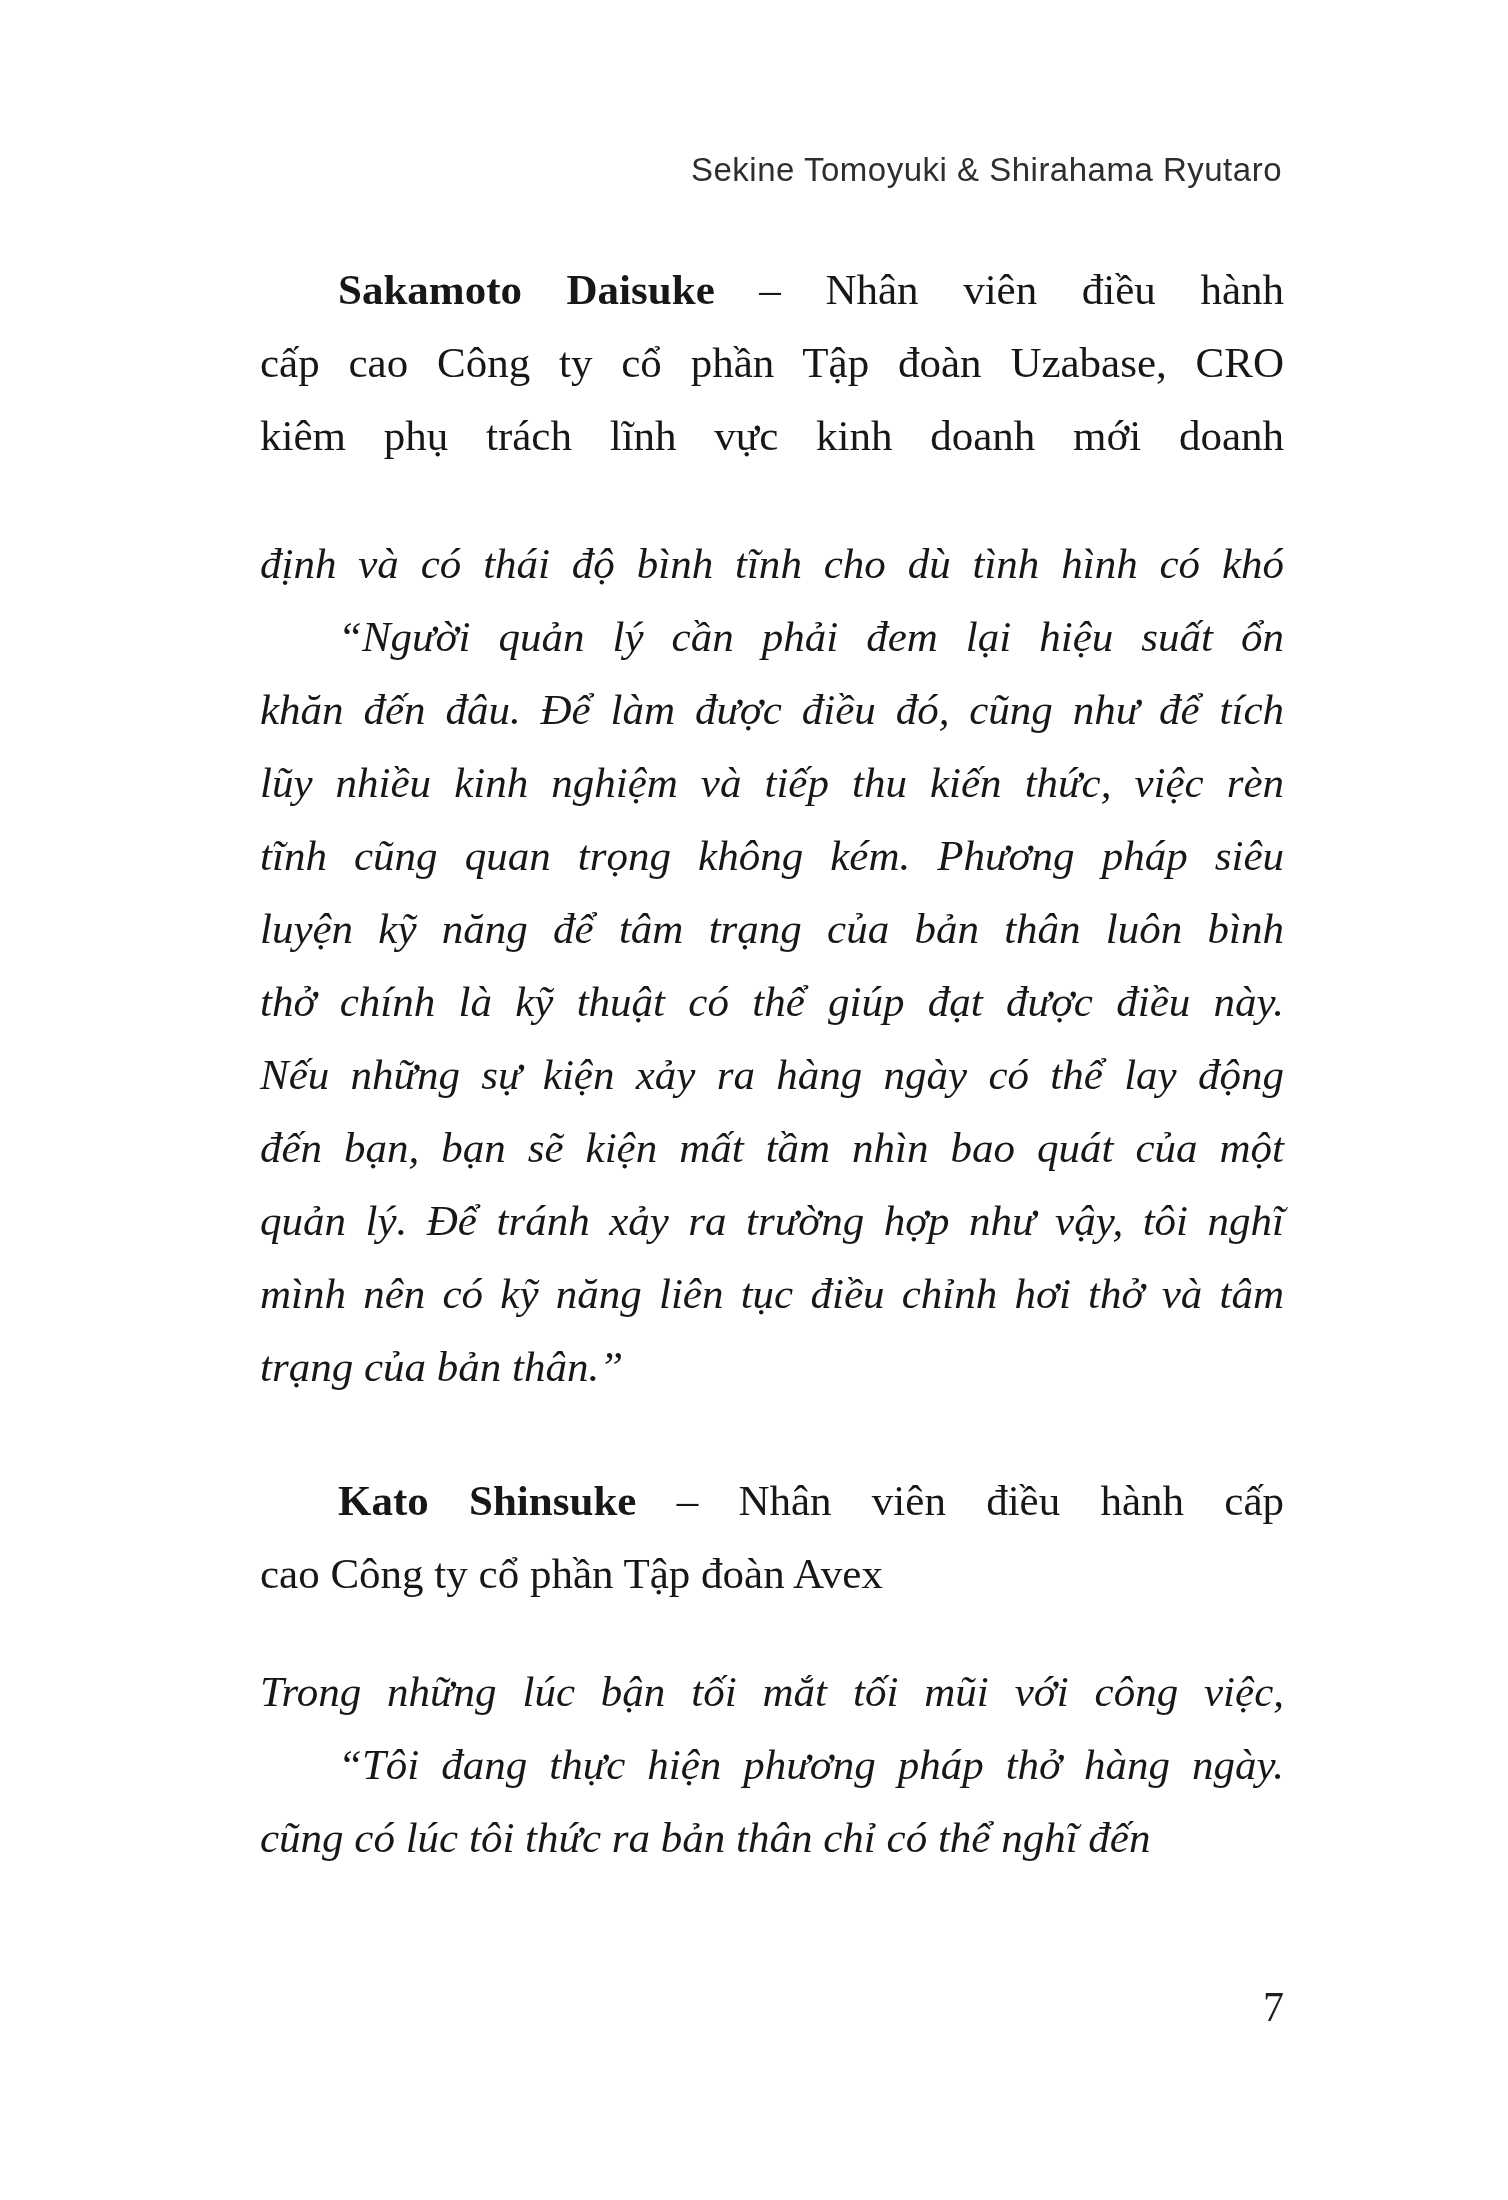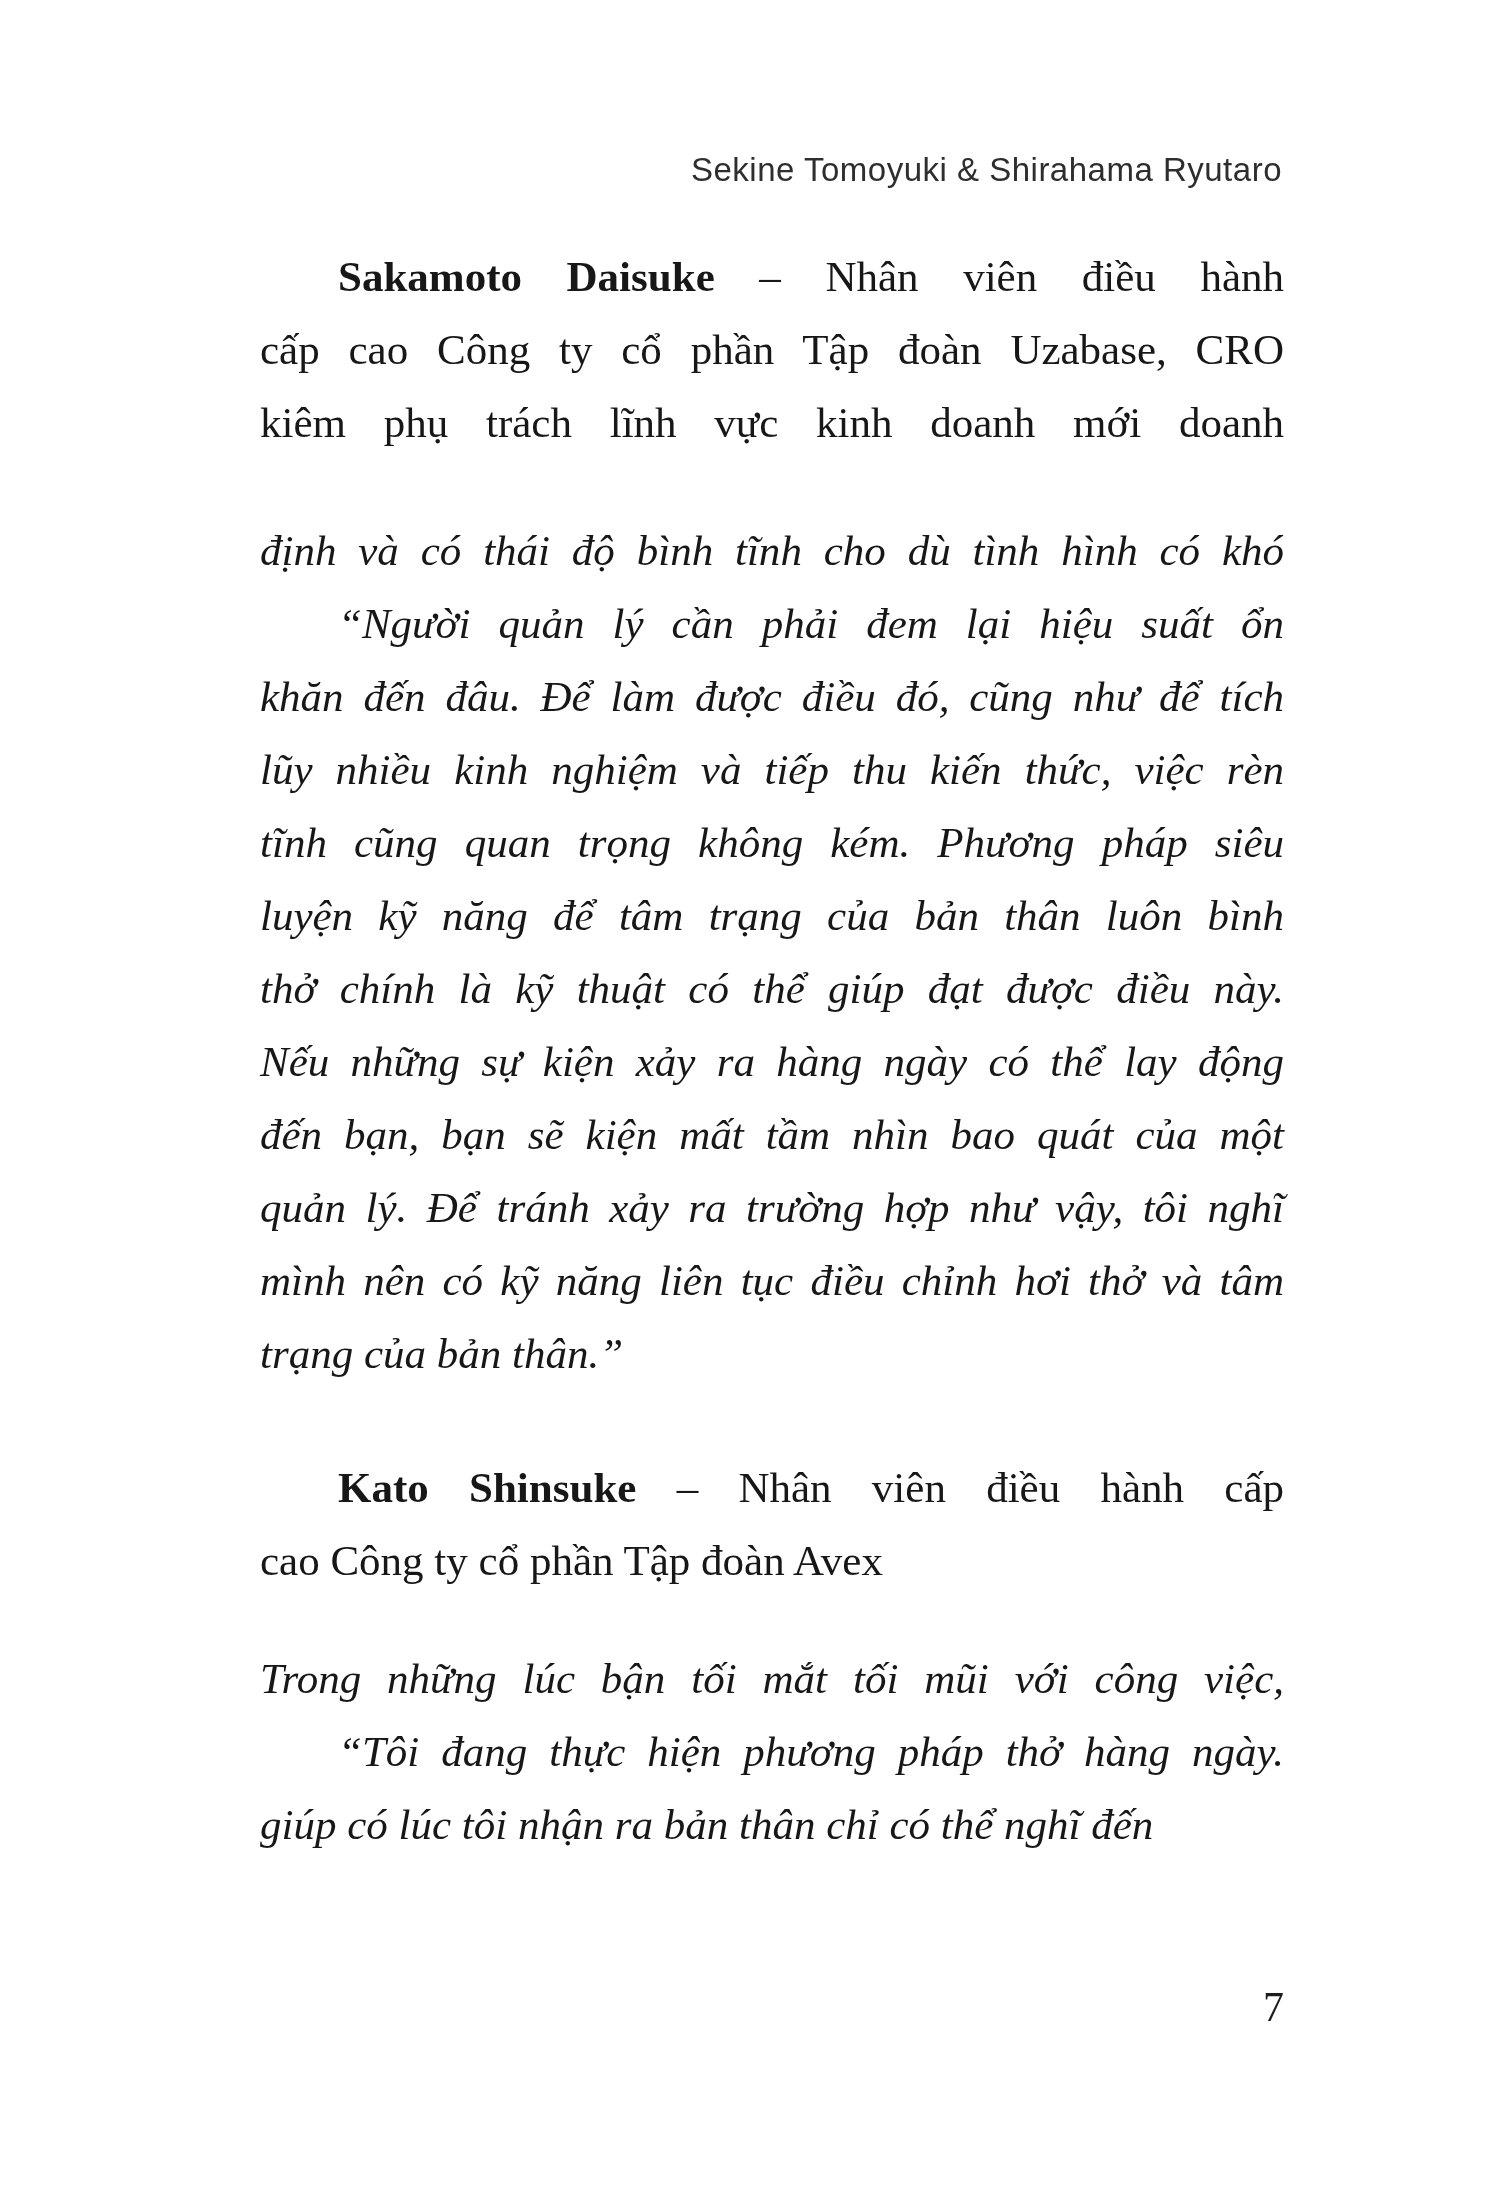--- a/index.html
+++ b/index.html
@@ -18,21 +18,21 @@
     font-family: "Liberation Sans", "DejaVu Sans", sans-serif;
     font-size: 33px;
     line-height: 40px;
     color: #2e2e2e;
     letter-spacing: 0.5px;
     white-space: nowrap;
   }
   .body-text {
     position: absolute;
     left: 260px;
-    top: 240px;
+    top: 253px;
     width: 1024px;
     color: #171717;
   }
   .para { margin: 0; }
   .para.q1 { margin-top: 55px; }
   .para.p2 { margin-top: 61px; }
   .para.q2 { margin-top: 45px; }
   .line {
     height: 73px;
     line-height: 73px;
@@ -81,18 +81,18 @@
         <div class="line">mình nên có kỹ năng liên tục điều chỉnh hơi thở và tâm</div>
         <div class="line last">trạng của bản thân.”</div>
       </div>
       <div class="para intro p2">
         <div class="line first"><span class="b">Kato Shinsuke</span> – Nhân viên điều hành cấp</div>
         <div class="line last">cao Công ty cổ phần Tập đoàn Avex</div>
       </div>
       <div class="para quote q2">
         <div class="line">Trong những lúc bận tối mắt tối mũi với công việc,</div>
         <div class="line first">“Tôi đang thực hiện phương pháp thở hàng ngày.</div>
-        <div class="line last">giúp có lúc tôi nhận ra bản thân chỉ có thể nghĩ đến</div>
+        <div class="line last">cũng có lúc tôi thức ra bản thân chỉ có thể nghĩ đến</div>
       </div>
     </div>
 
   <div class="page-number">7</div>
 </div>
 
 </body></html>

